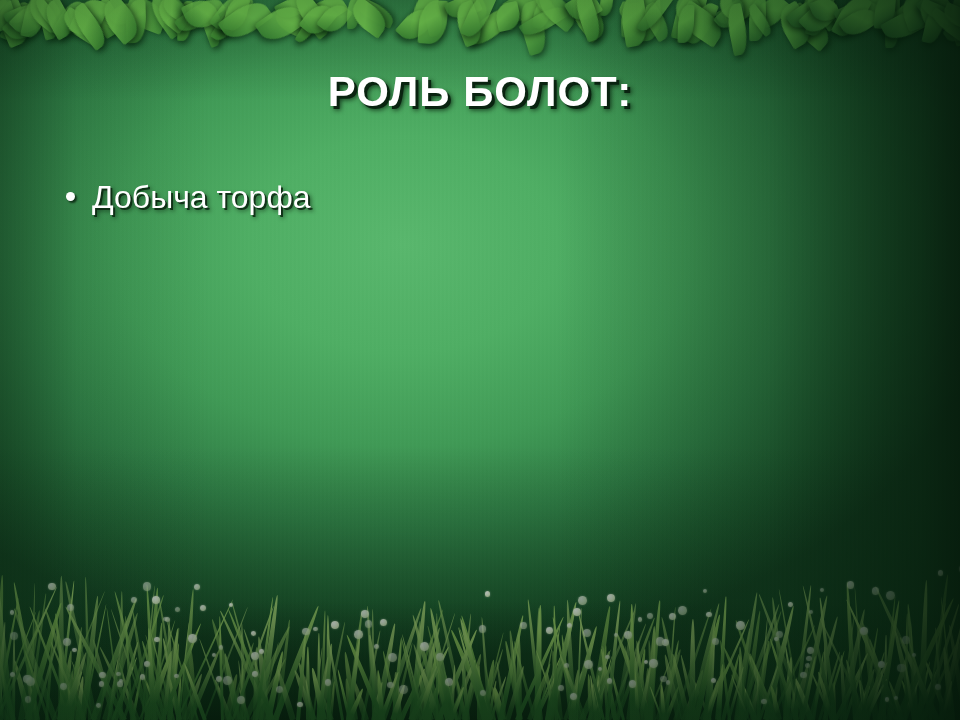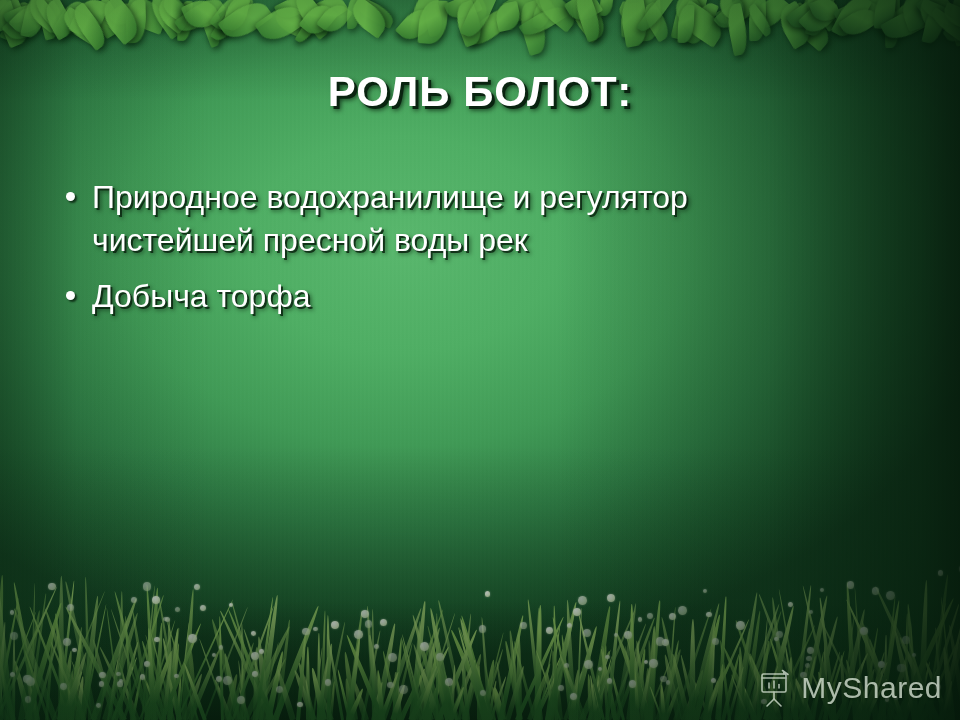--- a/index.html
+++ b/index.html
@@ -835,39 +835,18 @@
       <div class="floret" style="left: 250.563px; bottom: 83.9355px; width: 4.99994px; height: 4.99994px; opacity: 0.95;"></div>
     </div>
 
   <div class="bg-vignette"></div>
 
   <div class="title">РОЛЬ БОЛОТ:</div>
 
   <div class="bullets">
     <div class="bullet-row">
       <span class="bullet-dot"></span>
-      <span class="bullet-text">Природное водохранилище и регулятор чистейшей пресной воды рек</span>
-    </div>
-    <div class="bullet-row">
-      <span class="bullet-dot"></span>
       <span class="bullet-text">Добыча торфа</span>
     </div>
   </div>
 
-  <div class="watermark">
-    <span>
-      <svg class="wm-icon" viewBox="0 0 34 40" fill="none" stroke="#e8f2e4" stroke-width="1.6" stroke-linecap="round" stroke-linejoin="round">
-        <rect x="4" y="6" width="24" height="18" rx="1.5"></rect>
-        <path d="M4 10 H28"></path>
-        <path d="M25 2.5 L30 6.5 L25 6.5 Z" fill="#e8f2e4" stroke="none"></path>
-        <path d="M24.5 2.5 L30 6.5"></path>
-        <path d="M11 20 V15"></path>
-        <path d="M16 20 V13"></path>
-        <path d="M21 20 V16.5"></path>
-        <path d="M16 24 V31"></path>
-        <path d="M16 31 L9 38"></path>
-        <path d="M16 31 L23 38"></path>
-      </svg>
-    </span>
-    <span class="wm-text">MyShared</span>
-  </div>
 
 </div>
 
 </body></html>

